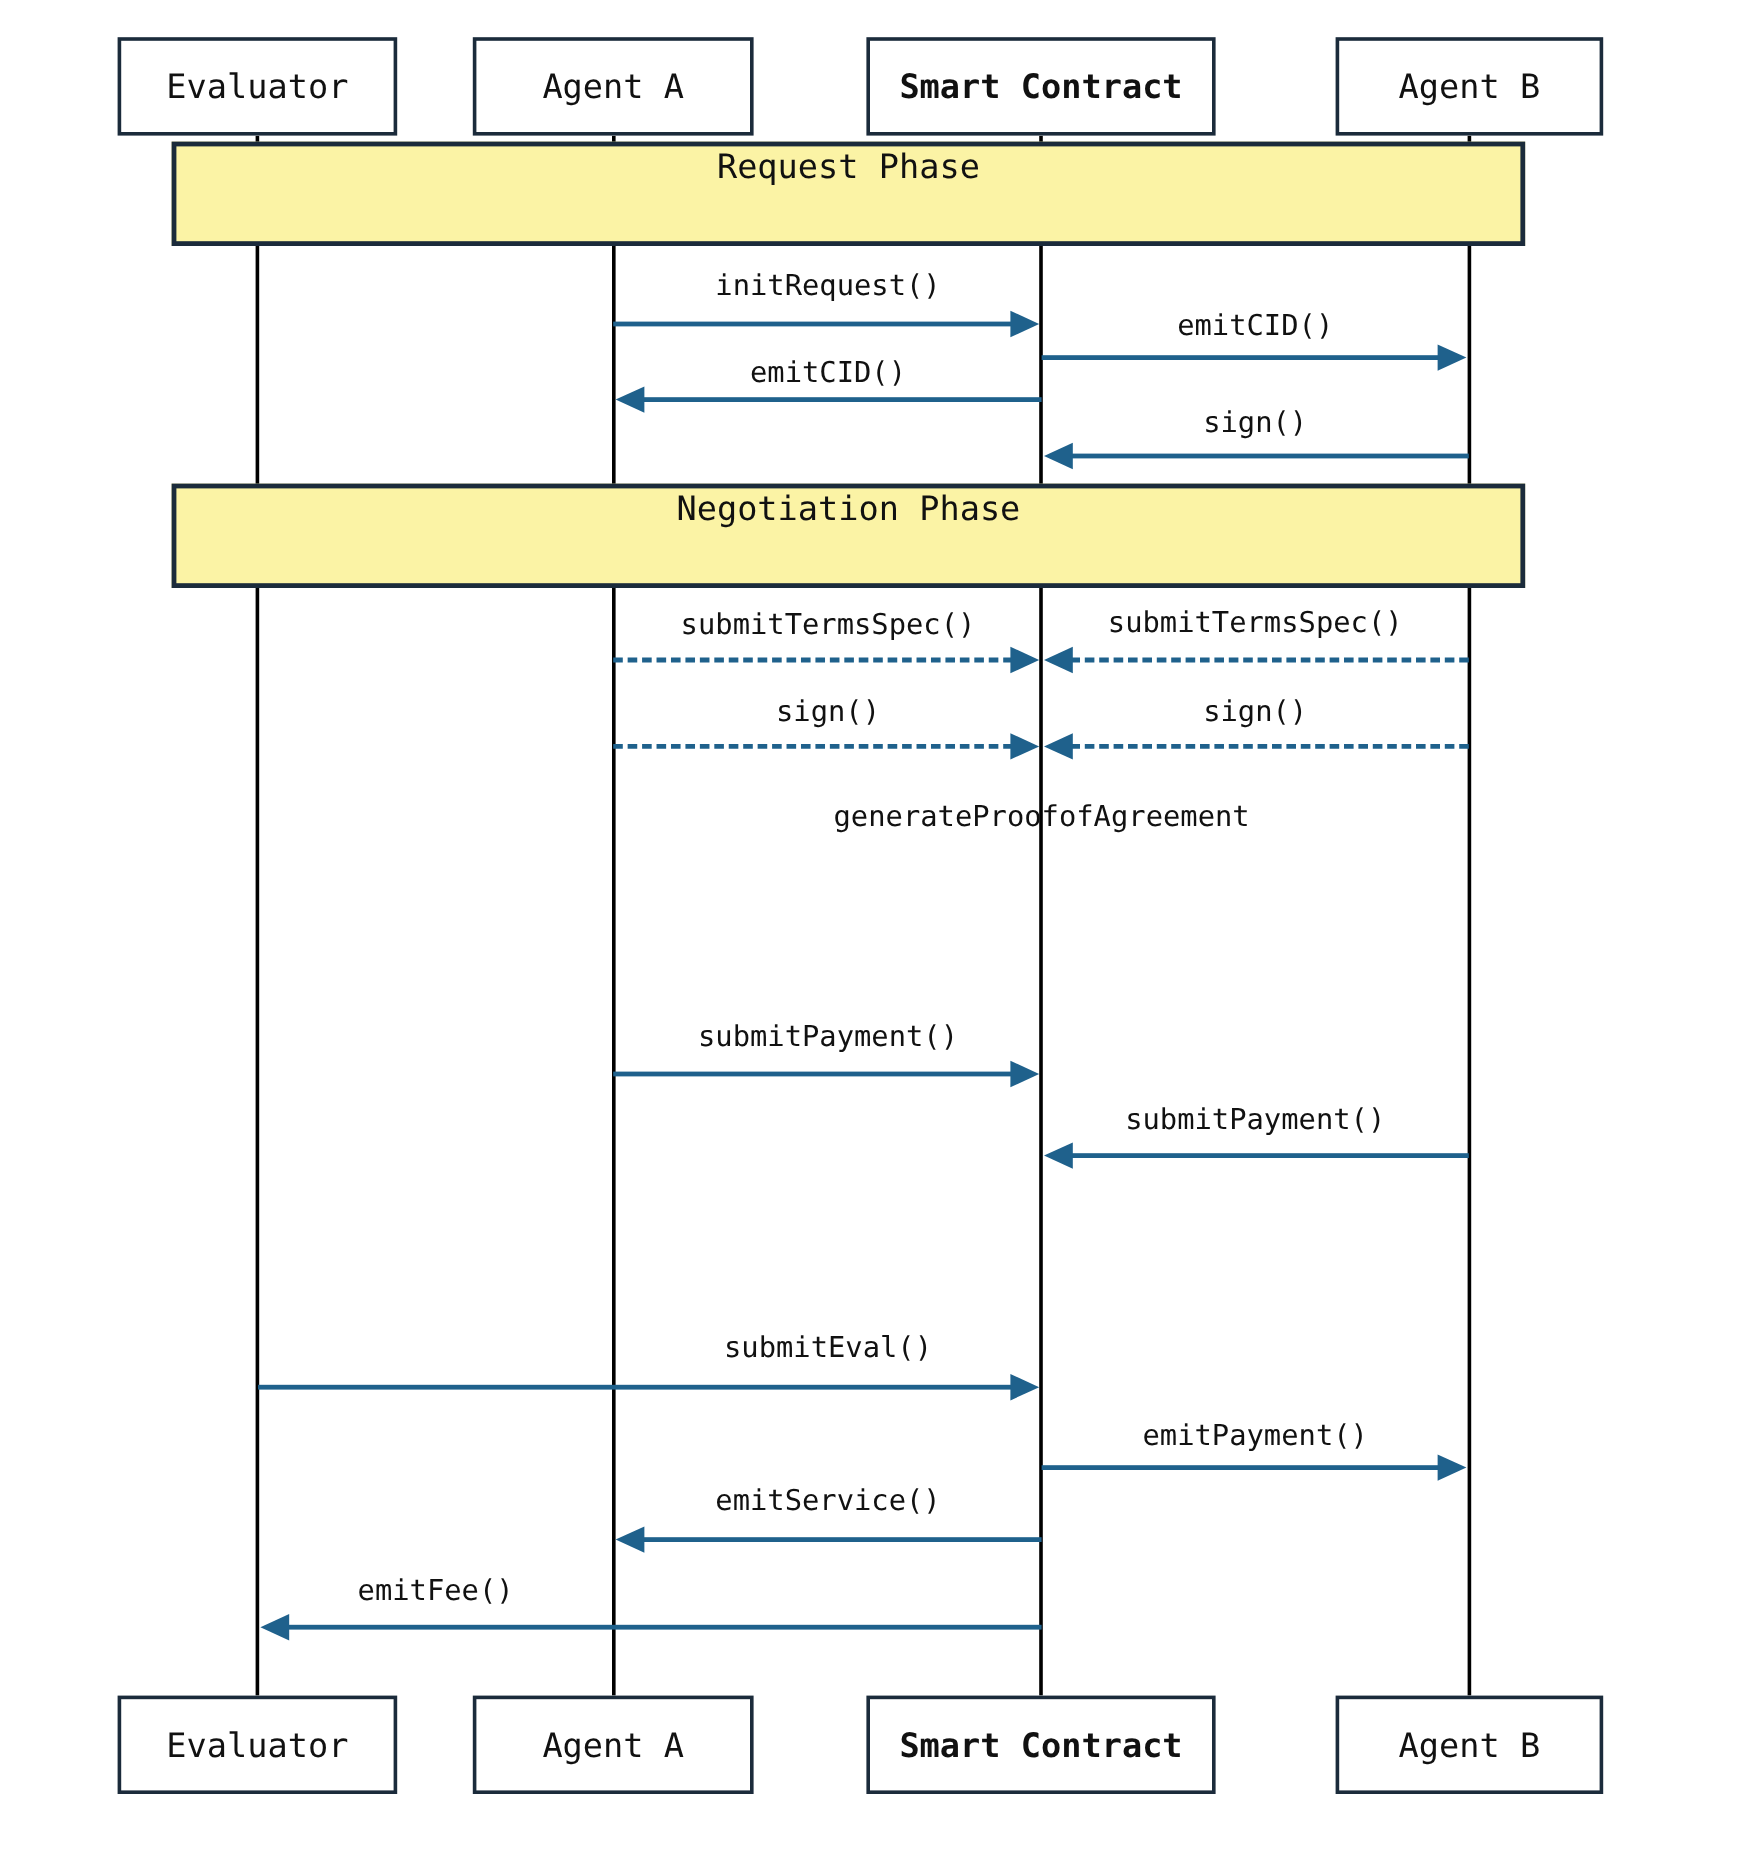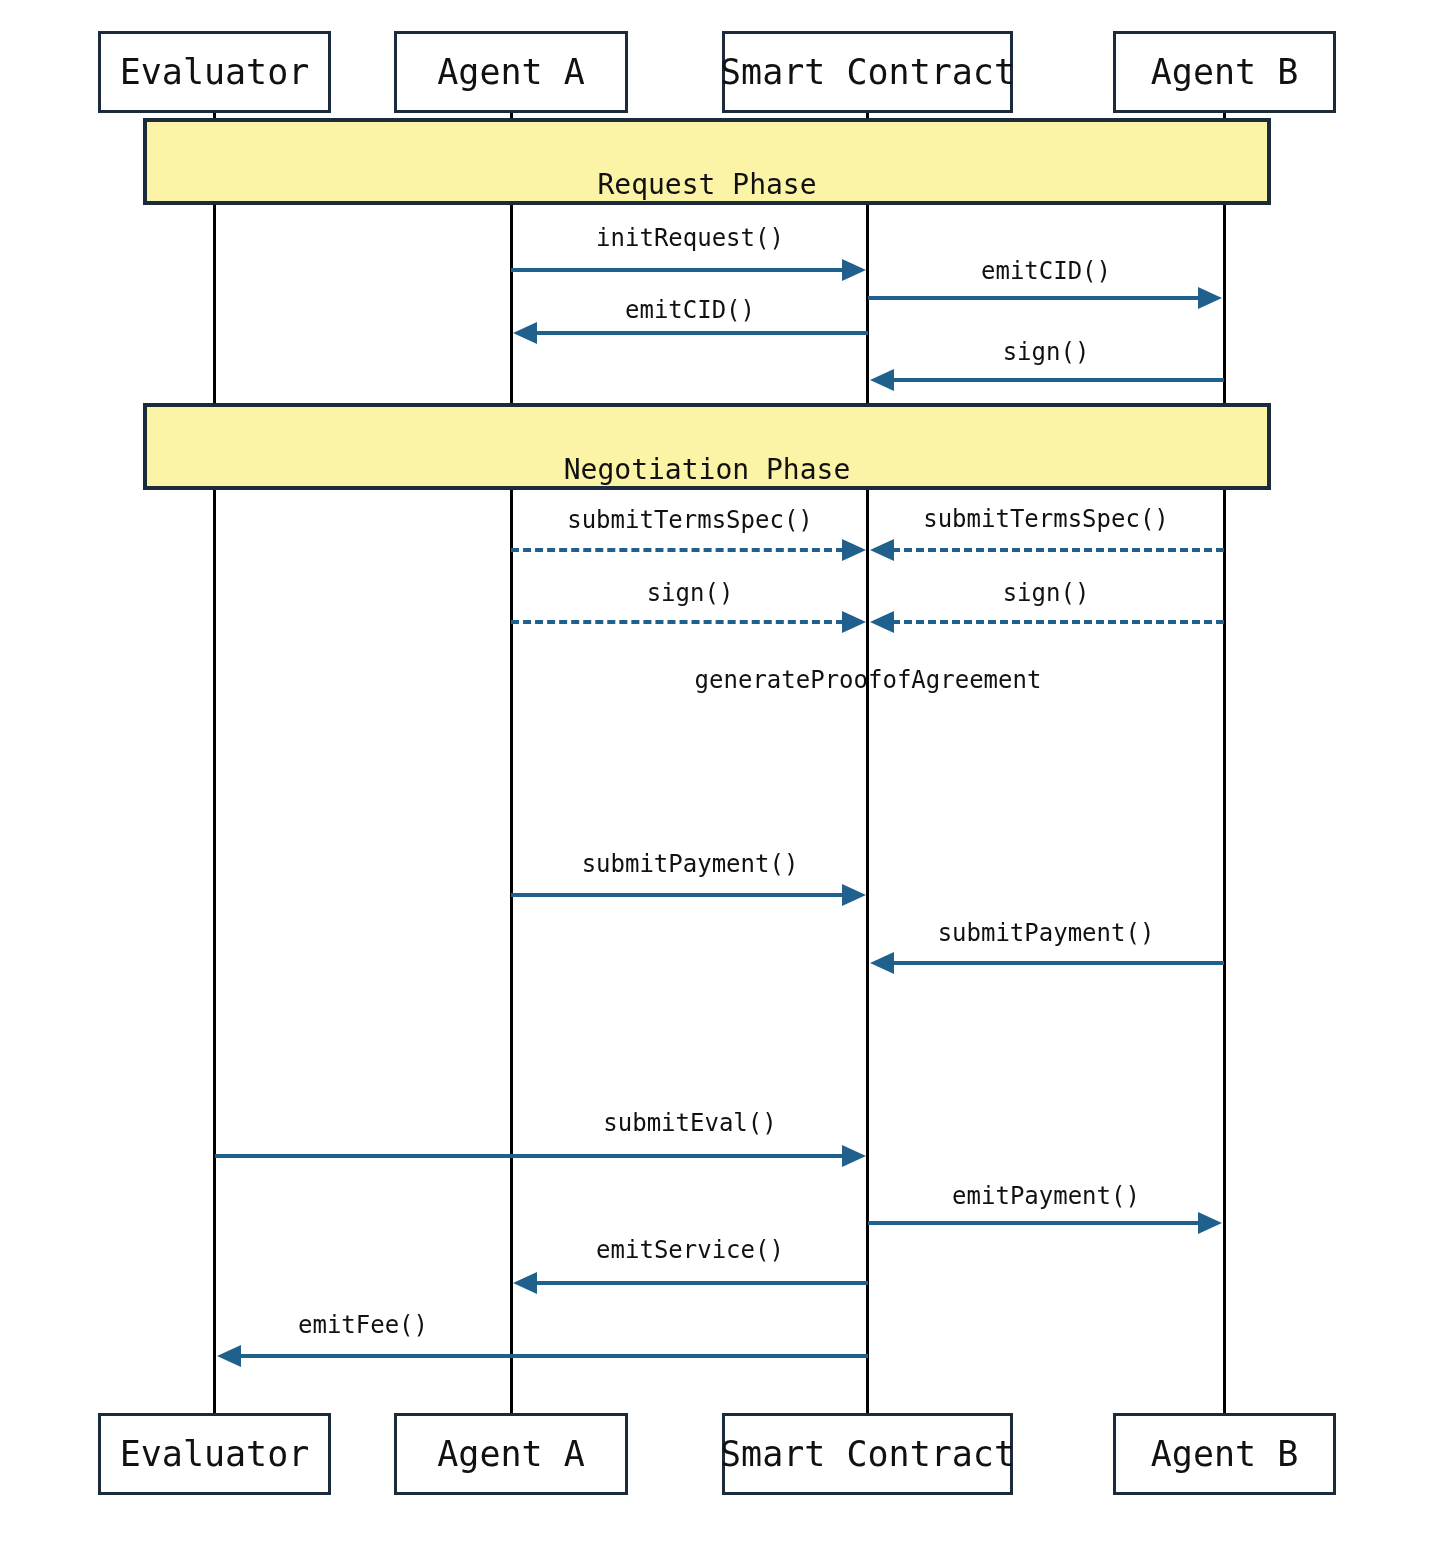--- a/index.html
+++ b/index.html
@@ -21,44 +21,44 @@
   }
   .phase-band {
     position: absolute;
     left: 143px;
     width: 1128px;
     height: 87px;
     background: var(--phase-fill, #FBF3A5);
     border: 4px solid var(--phase-border, #1B2B3B);
     box-sizing: border-box;
     display: flex;
-    align-items: flex-end;
+    align-items: flex-start;
     justify-content: center;
     z-index: 2;
   }
   .phase-label {
     font-size: 28px;
     color: #111111;
     white-space: nowrap;
   }
   .actor-box {
     position: absolute;
     height: 82px;
     background: var(--box-fill, #ffffff);
     border: 3px solid var(--box-border, #1B2B3B);
     box-sizing: border-box;
     display: flex;
     align-items: center;
     justify-content: center;
-    font-size: 35px;
+    font-size: 28px;
     color: #111111;
     white-space: nowrap;
     z-index: 4;
   }
-  .actor-box.bold { font-weight: normal; }
+  .actor-box.bold { font-weight: bold; }
   .msg-label {
     position: absolute;
     transform: translateX(-50%);
     font-size: 24px;
     line-height: 28px;
     color: var(--text, #111111);
     white-space: nowrap;
     z-index: 3;
   }
   .arrow-line {

